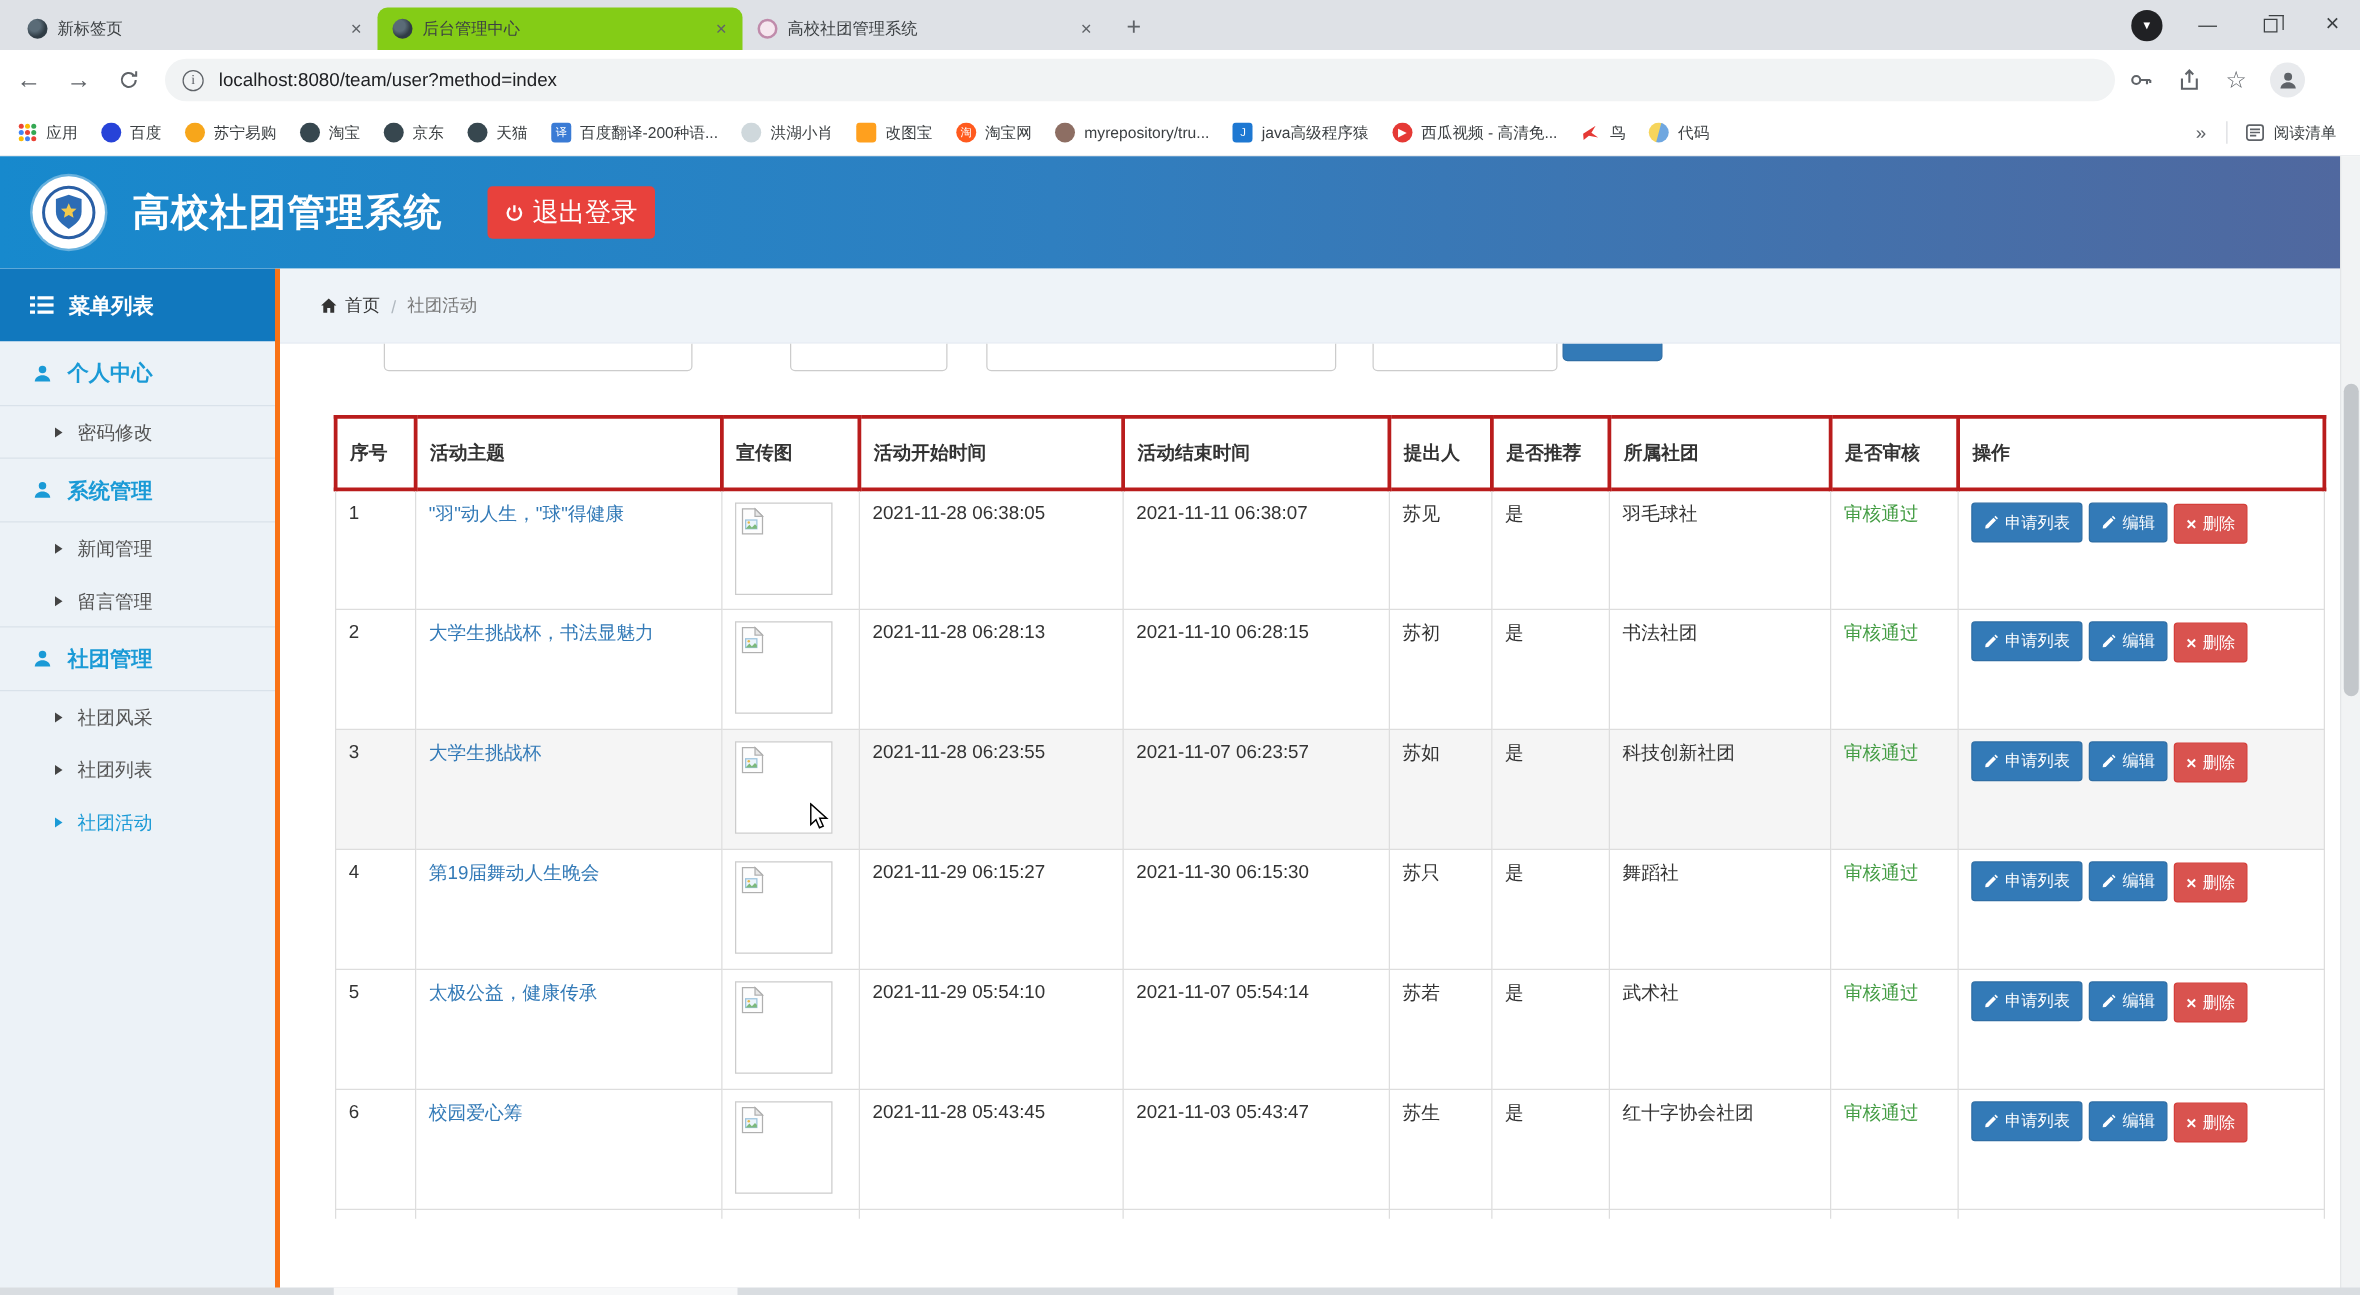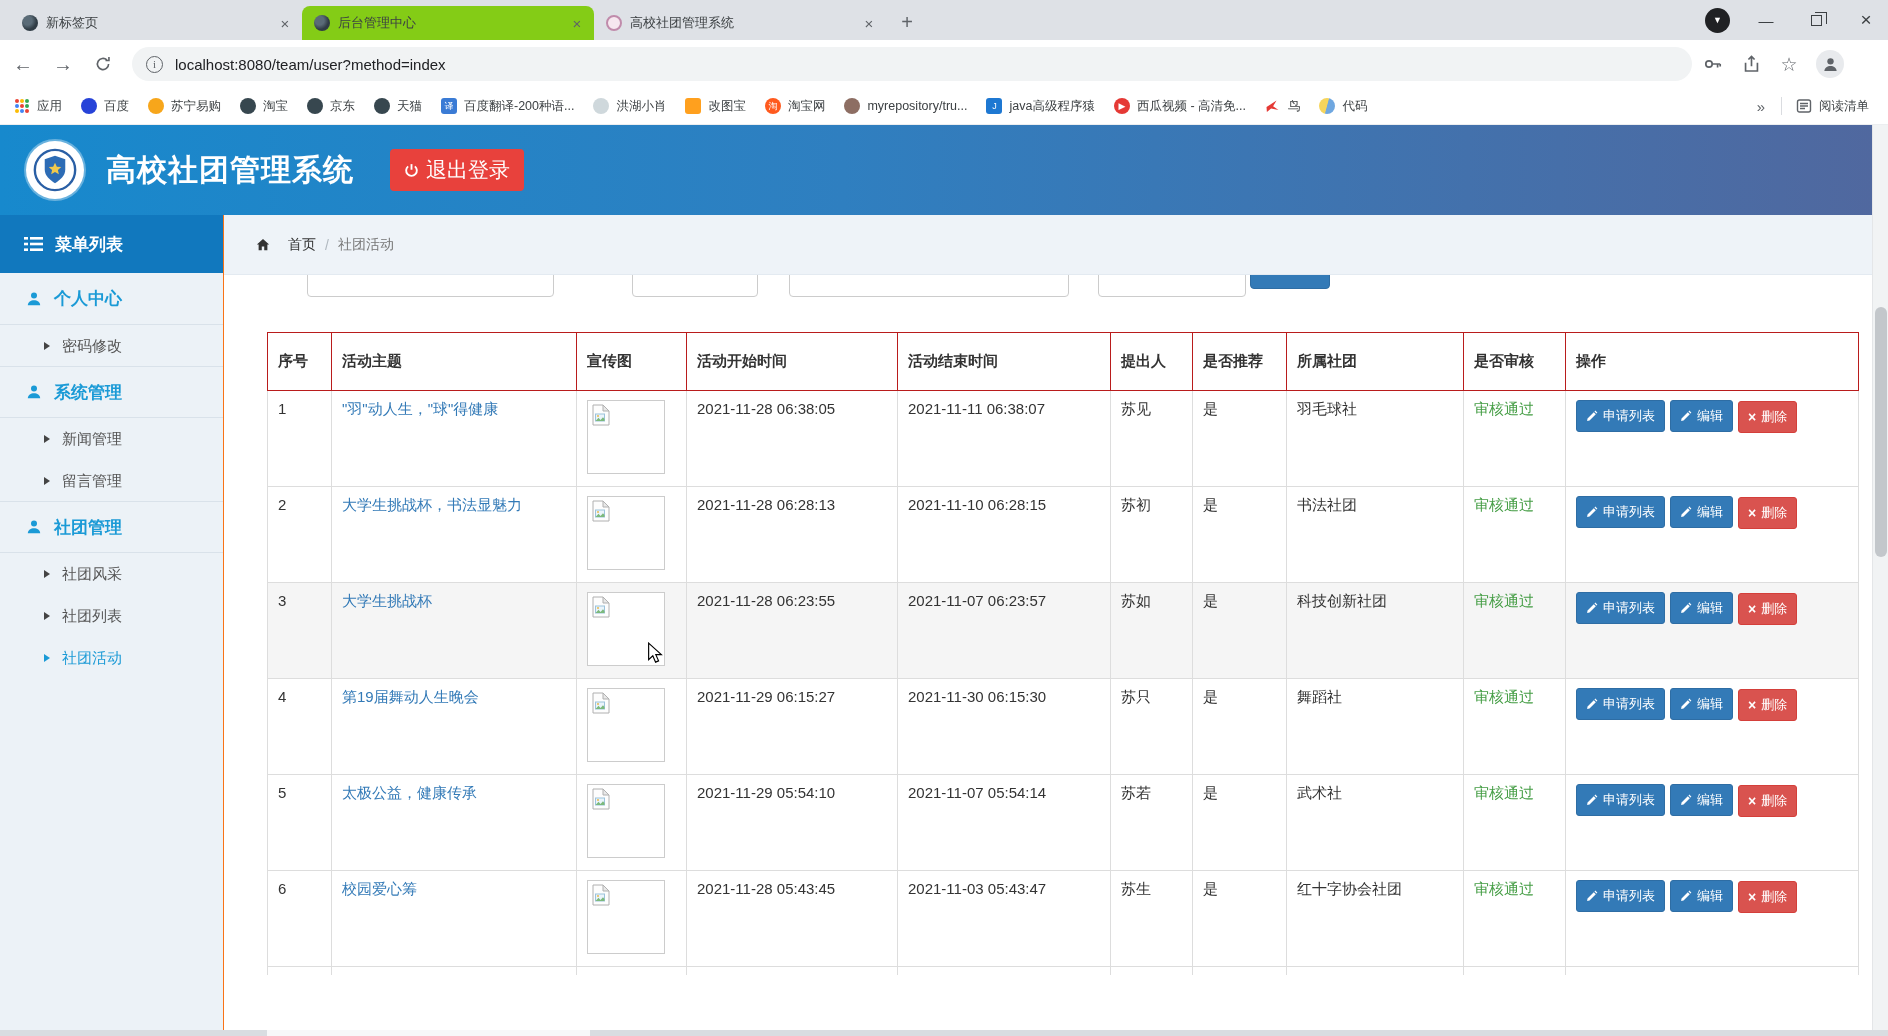--- a/index.html
+++ b/index.html
@@ -45,47 +45,47 @@
   .overflow-chevron { font-size:15px; color:#5f6368; margin-right:16px; }
   .bm-divider { width:1px; height:18px; background:#dadce0; margin-right:14px; }
 
   
   .app-header { position:absolute; top:125px; left:0; width:1872px; height:90px; background:linear-gradient(90deg,#1789cd 0%, #2f7fc0 45%, #50689f 100%); display:flex; align-items:center; }
   .logo-circle { width:58px; height:58px; border-radius:50%; background:#fff; margin-left:26px; display:flex; align-items:center; justify-content:center; box-shadow:0 0 0 2px rgba(255,255,255,.35); }
   .app-title { color:#fff; font-size:30px; font-weight:bold; margin-left:22px; letter-spacing:1px; }
   .logout-btn { margin-left:36px; background:#e8413c; border:none; color:#fff; font-size:21px; height:42px; padding:0 14px; border-radius:4px; display:flex; align-items:center; gap:7px; cursor:pointer; font-family:inherit; }
 
   
-  .sidebar { position:absolute; top:215px; left:0; width:224px; bottom:0; background:#ecf2f7; border-right:1px solid #f97316; }
+  .sidebar { position:absolute; top:215px; left:0; width:224px; bottom:0; background:#ecf2f7; border-right:4px solid #f97316; }
   .menu-title { height:58px; background:#1178be; color:#fff; font-size:17px; font-weight:bold; display:flex; align-items:center; padding-left:24px; gap:12px; }
   .side-list { list-style:none; }
   .side-section { height:52px; display:flex; align-items:center; padding-left:26px; gap:12px; color:#1a9ad6; font-size:17px; font-weight:bold; border-top:1px solid #d9e2ea; border-bottom:1px solid #d9e2ea; margin-top:-1px; cursor:pointer; }
   .side-section:first-child { border-top:none; margin-top:0; }
   .side-item { height:42px; display:flex; align-items:center; padding-left:44px; gap:12px; color:#555; font-size:15px; cursor:pointer;text-align:right; }
   .side-item .tri { width:0; height:0; border-left:6px solid #444; border-top:4.5px solid transparent; border-bottom:4.5px solid transparent; }
   .side-item.active { color:#1a9ad6; }
   .side-item.active .tri { border-left-color:#1a9ad6; }
 
   
   .main { position:absolute; top:215px; left:224px; right:16px; bottom:0; background:#fff; }
   .breadcrumb-bar { height:60px; background:#eef3f8; display:flex; align-items:center; padding-left:32px; font-size:14px; color:#444; gap:9px; border-bottom:1px solid #e3eaf1; }
-  .crumb-home { display:flex; align-items:center; gap:18px; color:#333; cursor:pointer;text-align:center; }
+  .crumb-home { display:flex; align-items:center; gap:6px; color:#333; cursor:pointer;text-align:center; }
   .crumb-sep { color:#b0b8bf; }
   .crumb-cur { color:#777; }
 
   .panel { position:relative; height:700px; overflow:hidden; background:#fff; }
   .filter-input { position:absolute; top:-12px; height:34px; border:1px solid #ccc; border-radius:4px; background:#fff; font-family:inherit; padding:0 8px; font-size:14px; }
   #flt1 { left:83px;  width:247px; }
   #flt2 { left:408px; width:126px; }
   #flt3 { left:565px; width:280px; }
   #flt4 { left:874px; width:148px; }
   .filter-btn { position:absolute; top:-16px; left:1026px; width:80px; height:30px; background:#337ab7; border:1px solid #2e6da4; border-radius:4px; cursor:pointer; }
 
   table.grid { border-collapse:collapse; table-layout:fixed; width:1591px; margin:57px 0 0 43px; font-size:15px; color:#333; }
-  table.grid th { border:1px solid #b91c1c; height:58px; padding:0 10px; text-align:left; font-weight:bold; vertical-align:middle; background:#fff; }
+  table.grid th { border:3px solid #b91c1c; height:58px; padding:0 10px; text-align:left; font-weight:bold; vertical-align:middle; background:#fff; }
   table.grid td { border:1px solid #ddd; height:96px; padding:9px 10px; vertical-align:top; background:#fff; }
   tr.row-hover td { background:#f5f5f5; }
   a.activity-link { color:#337ab7; text-decoration:none; }
   .imgbox { width:78px; height:74px; border:1px solid #ccc; background:#fff; padding:3px; }
   .audit-ok { color:#449d44; }
   .btn { display:inline-flex; align-items:center; gap:5px; border-radius:3px; color:#fff; font-size:13px; padding:6px 9px; border:1px solid transparent; cursor:pointer; font-family:inherit; white-space:nowrap; margin-right:5px; }
   .btn.blue { background:#337ab7; border-color:#2e6da4; }
   .btn.red { background:#d9534f; border-color:#d43f3a; }
   .btn .x { font-weight:bold; font-size:14px; line-height:1; }
 

